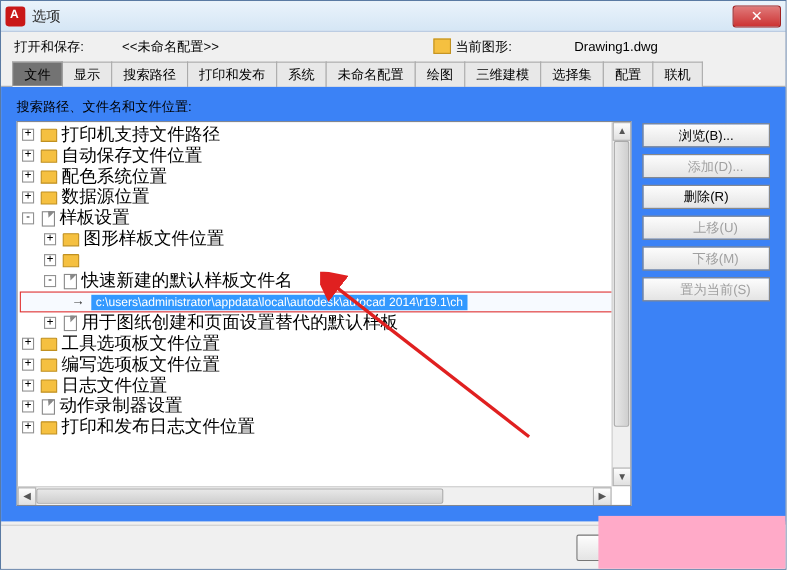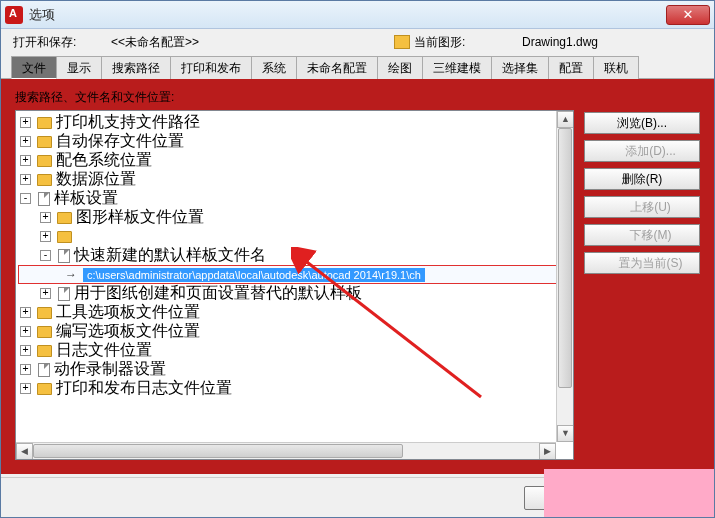--- a/index.html
+++ b/index.html
@@ -12,21 +12,21 @@
 .close-btn { width: 44px; height: 20px; background: linear-gradient(#e07a7a, #c33); border: 1px solid #a02020; border-radius: 3px; color: #fff; text-align: center; line-height: 17px; font-size: 13px; cursor: pointer; }
 .info-row { height: 26px; display: flex; align-items: center; padding: 0 12px; background: #f0f0f0; font-size: 12px; }
 .info-row .lbl1 { width: 98px; }
 .info-row .val1 { flex: 1; }
 .info-row .dwg-icon { width: 16px; height: 14px; background: #f5c040; border: 1px solid #c09020; margin-right: 4px; }
 .info-row .lbl2 { width: 108px; }
 .info-row .val2 { width: 180px; }
 .tabs { display: flex; padding: 0 10px; background: #f0f0f0; border-bottom: 1px solid #aaa; height: 24px; }
 .tab { padding: 3px 10px 0; font-size: 12px; border: 1px solid #aaa; border-bottom: none; margin-right: -1px; background: #e8e8e8; cursor: pointer; position: relative; top: 1px; height: 23px; }
 .tab.active { background: #737373; border-bottom: 1px solid #fff; z-index: 2; }
-.content { padding: 10px 14px; background: #b91c1c; height: 395px; position: relative; }
+.content { padding: 10px 14px; background: #3b82f6; height: 395px; position: relative; }
 .heading { margin-bottom: 4px; font-size: 12px; }
 .main-area { display: flex; gap: 10px; height: 350px; }
 .tree-container { flex: 1; border: 1px solid #828790; background: #fff; overflow: hidden; position: relative; }
 .tree { padding: 2px 0; }
 .tree-row { display: flex; align-items: center; height: 19px; white-space: nowrap; padding-left: 4px; }
 .toggle { width: 11px; height: 11px; border: 1px solid #919191; background: #fff; text-align: center; line-height: 8px; font-size: 10px; margin-right: 4px; cursor: pointer; font-family: monospace; }
 .folder { width: 15px; height: 12px; background: #f5c040; border: 1px solid #c09020; border-radius: 1px 1px 0 0; margin: 0 4px 0 2px; display: inline-block; }
 .file-icon { width: 12px; height: 14px; background: #fff; border: 1px solid #888; margin: 0 4px 0 3px; display: inline-block; position: relative; }
 .file-icon::after { content: ""; position: absolute; right: -1px; top: -1px; border: 3px solid transparent; border-left-color: #888; border-top-color: #888; }
 .label { font-size: 16px; }

